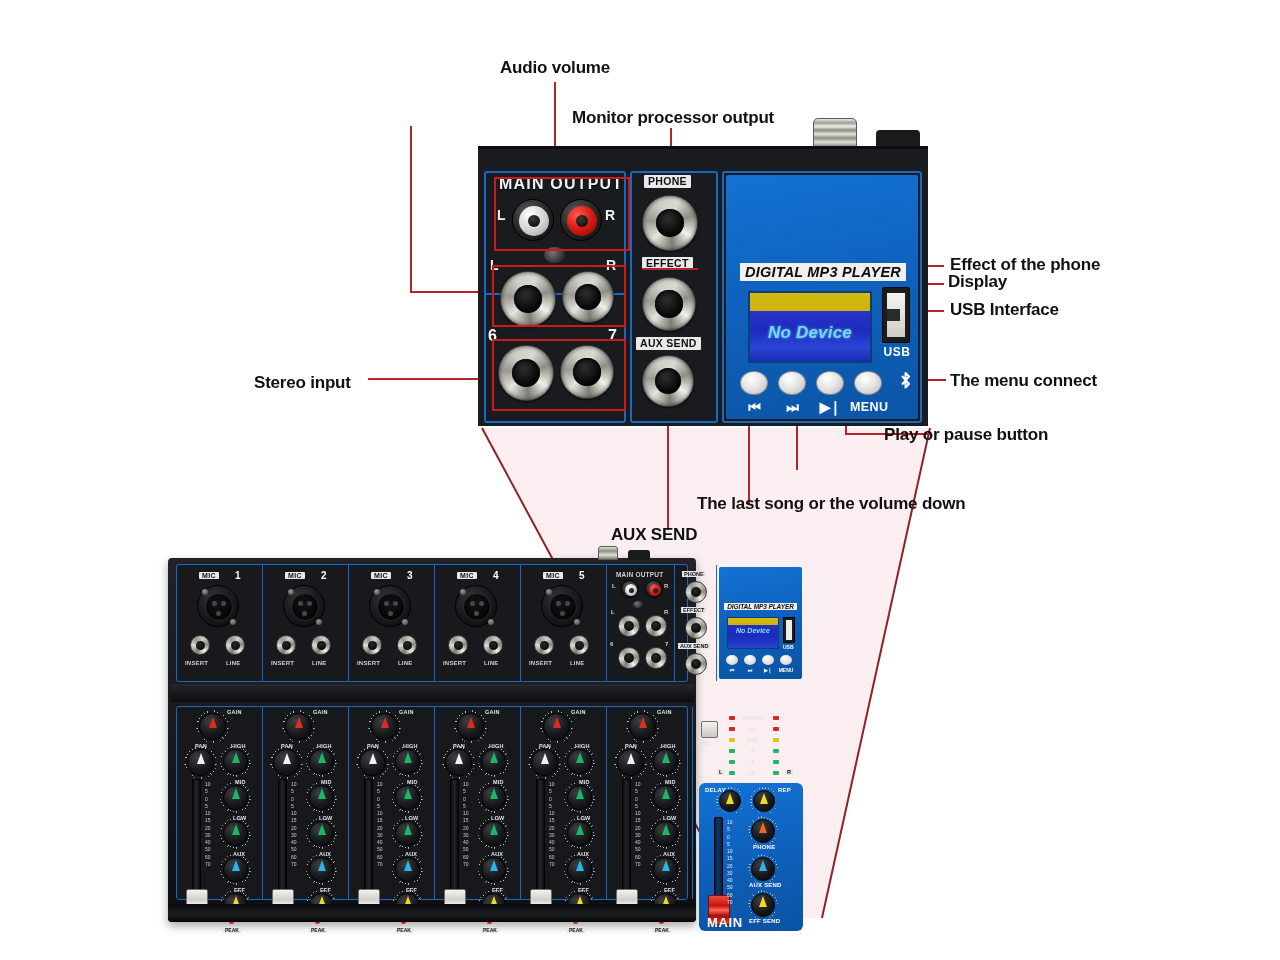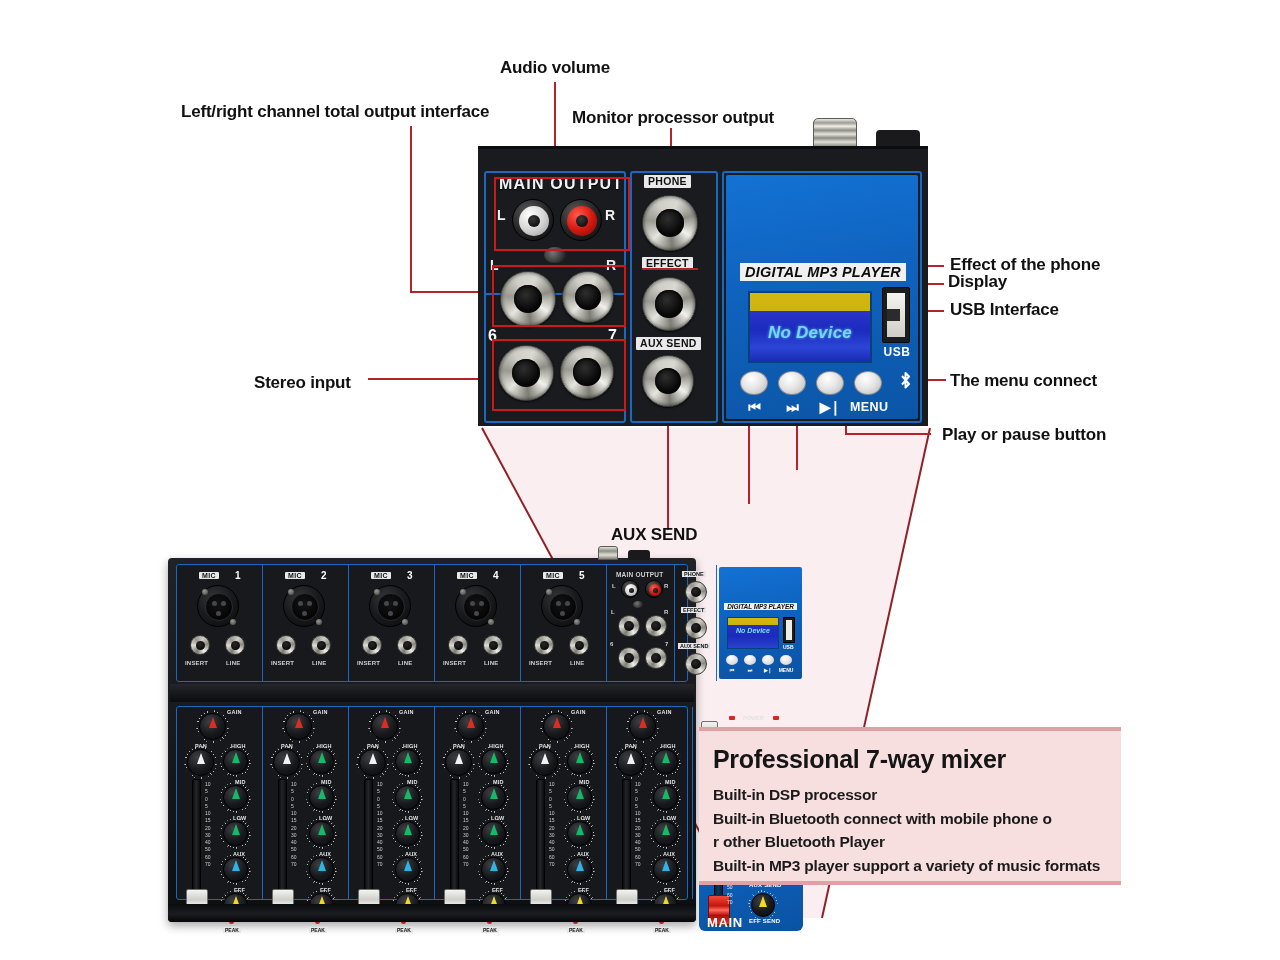--- a/index.html
+++ b/index.html
@@ -406,28 +406,28 @@
   <div class="line vline" style="left:845px; top:412px; height:22px;"></div>
   <div class="line hline" style="left:845px; top:433px; width:86px;"></div>
 
   <div class="line vline" style="left:796px; top:412px; height:58px;"></div>
 
   <div class="line vline" style="left:748px; top:412px; height:92px;"></div>
 
   <div class="line vline" style="left:667px; top:412px; height:118px;"></div>
 
   <div class="lbl" style="left:500px; top:58px;">Audio volume</div>
-  <div class="lbl" style="left:181px; top:102px;">Left/right channel total output interface</div>
   <div class="lbl" style="left:572px; top:108px;">Monitor processor output</div>
   <div class="lbl" style="left:254px; top:373px;">Stereo input</div>
   <div class="lbl" style="left:950px; top:255px;">Effect of the phone</div>
   <div class="lbl" style="left:948px; top:272px;">Display</div>
   <div class="lbl" style="left:950px; top:300px;">USB Interface</div>
   <div class="lbl" style="left:950px; top:371px;">The menu connect</div>
-  <div class="lbl" style="left:942px; top:425px;">Play or pause button</div>
+  <div class="lbl" style="left:884px; top:425px;">Play or pause button</div>
+  <div class="lbl" style="left:697px; top:494px;">The last song or the volume down</div>
   <div class="lbl" style="left:611px; top:525px;">AUX SEND</div>
 
   <div id="closeup">
     <div class="topjack"></div>
     <div class="topconn"></div>
 
     <div class="panel-body">
 
       <div class="sect" id="sect-left"></div>
       <div class="sect" id="sect-mid"></div>
@@ -955,21 +955,14 @@
         <div class="fader" style="left:15px; top:34px; height:94px; background:linear-gradient(90deg,#05203d,#0b3a66 45%,#05203d);"></div>
         <div class="fcap red" style="left:9px; top:112px;"></div>
         <div class="fscale" style="left:28px; top:36px; color:#eaeaea;">10<br>5<br>0<br>5<br>10<br>15<br>20<br>30<br>40<br>50<br>60<br>70</div>
         <div class="mainword" style="left:8px; top:132px;">MAIN</div>
       </div>
     </div>
 
     <div class="caseedge"></div>
   </div>
 
-  <div id="featurebox">
-    <h1>Professional 7-way mixer</h1>
-    <p>Built-in DSP processor</p>
-    <p>Built-in Bluetooth connect with mobile phone o</p>
-    <p>r other Bluetooth Player</p>
-    <p>Built-in MP3 player support a variety of music formats</p>
-  </div>
 
 </div>
 
 </body></html>

